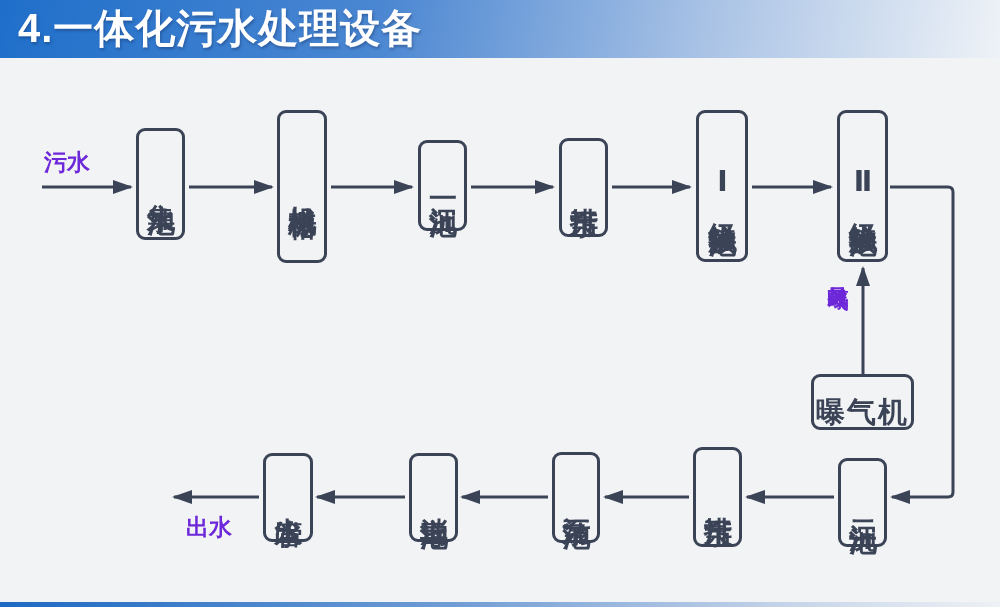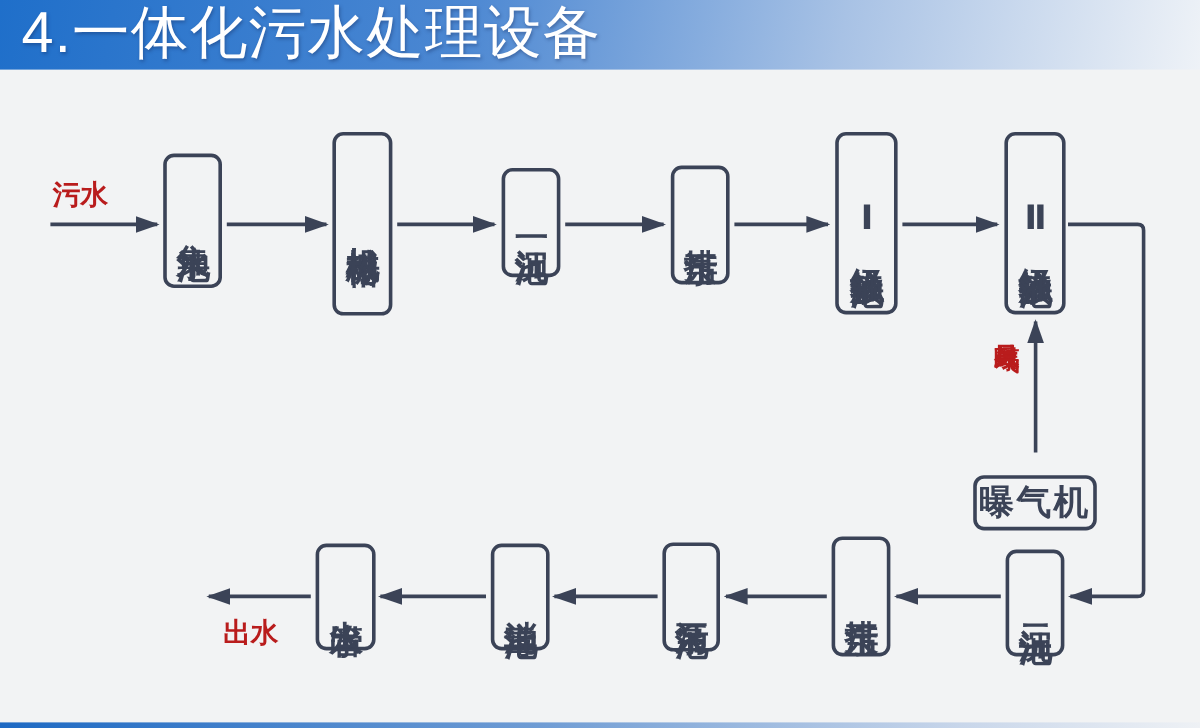--- a/index.html
+++ b/index.html
@@ -18,22 +18,22 @@
   .title-bar {
     position: absolute;
     left: 0; top: 0;
     width: 1000px; height: 58px;
     background: linear-gradient(100deg, #1f6fca 0%, #4b87d2 38%, #a8c2e5 70%, #eef2f7 100%);
   }
   .title-text {
     position: absolute;
     left: 18px; top: 0;
     line-height: 56px;
-    font-size: 48px;
-    font-weight: normal;
+    font-size: 40px;
+    font-weight: bold;
     color: #ffffff;
     letter-spacing: 1px;
     text-shadow: 1px 2px 3px rgba(20, 40, 90, 0.4);
     white-space: nowrap;
   }
   
   .bottom-bar {
     position: absolute;
     left: 0; bottom: 0;
     width: 1000px; height: 5px;
@@ -63,21 +63,21 @@
     letter-spacing: 2px;
   }
   .node .htext {
     font-size: 29px;
     line-height: 1;
     letter-spacing: 2px;
     white-space: nowrap;
   }
   .flow-label {
     position: absolute;
-    color: #b91c1c;
+    color: #6d28d9;
     font-weight: bold;
     font-size: 23px;
     white-space: nowrap;
   }
   .flow-label.vert {
     writing-mode: vertical-rl;
     text-orientation: upright;
     font-size: 21px;
     letter-spacing: 1px;
   }
@@ -132,21 +132,21 @@
     <div class="node" style="left:559px; top:80px;  width:49px;  height:99px;">
       <span class="vtext">排污泵</span>
     </div>
     <div class="node" style="left:696px; top:52px;  width:52px;  height:152px;">
       <span class="vtext">Ⅰ级接触池</span>
     </div>
     <div class="node" style="left:837px; top:52px;  width:51px;  height:152px;">
       <span class="vtext">Ⅱ级接触池</span>
     </div>
 
-    <div class="node" style="left:811px; top:338px; width:103px; height:46px;">
+    <div class="node" style="left:811px; top:316px; width:103px; height:56px;align-items:flex-end;">
       <span class="htext">曝气机</span>
     </div>
 
     <div class="node" style="left:838px; top:400px; width:49px;  height:89px;">
       <span class="vtext">二沉池</span>
     </div>
     <div class="node" style="left:693px; top:389px; width:49px;  height:100px;">
       <span class="vtext">排污泵</span>
     </div>
     <div class="node" style="left:552px; top:394px; width:48px;  height:91px;">

